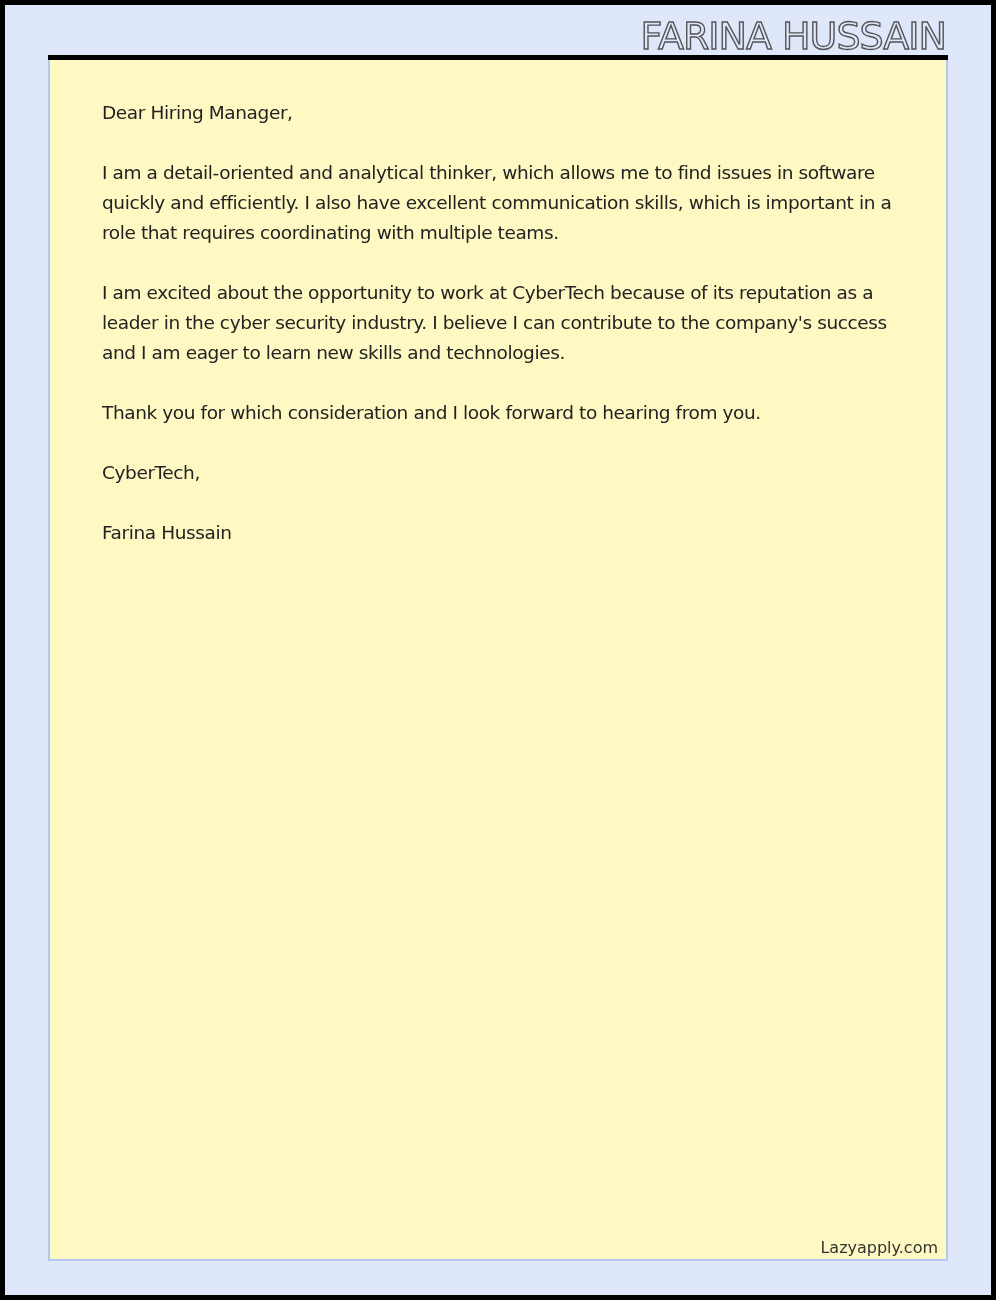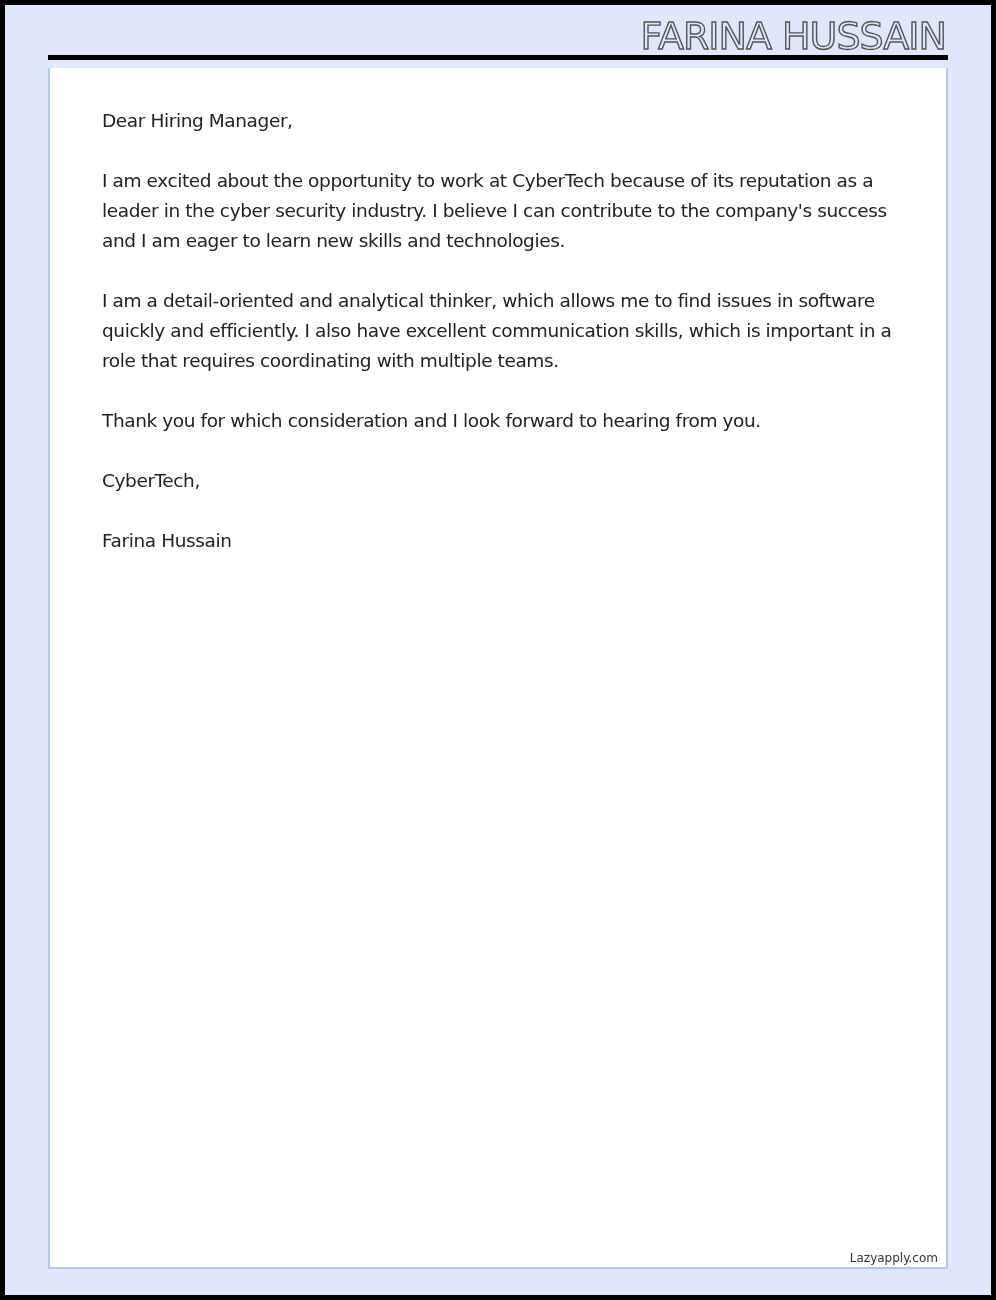--- a/index.html
+++ b/index.html
@@ -18,47 +18,47 @@
       font-size: 38px; letter-spacing: -1px;
       color: #dfe7fa;
       -webkit-text-stroke: 1.4px #555;
       line-height: 44px;
     }
     .rule {
       position: absolute; left: 48px; top: 55px; width: 900px; height: 5px;
       background: #000;
     }
     .page {
-      position: absolute; left: 48px; top: 68px; width: 896px; height: 1199px;
-      background: #ffffff;
+      position: absolute; left: 48px; top: 60px; width: 896px; height: 1199px;
+      background: #fef9c3;
       border-left: 2px solid #b4c9f0; border-right: 2px solid #b4c9f0; border-bottom: 2px solid #b4c9f0;
     }
     .letter {
       position: absolute; left: 52px; top: 38px; width: 790px;
       font-size: 18.5px; line-height: 30px; color: #222;
       letter-spacing: -0.4px;
     }
     .letter p { margin: 0 0 30px 0; }
     .letter .sig { margin-bottom: 10px; }
     .date { color: #1e88e5; }
     .footer {
       position: absolute; right: 8px; bottom: 2px;
-      font-size: 12px; color: #333;
+      font-size: 16px; color: #333;
     }
   </style>
 </head>
 <body>
 
 <div class="frame"></div>
 <div class="name-heading">FARINA HUSSAIN</div>
 <div class="rule"></div>
 
 <div class="page">
   <div class="letter">
     <p>Dear Hiring Manager,</p>
+    <p>I am a detail-oriented and analytical thinker, which allows me to find issues in software quickly and efficiently. I also have excellent communication skills, which is important in a role that requires coordinating with multiple teams.</p>
     <p>I am excited about the opportunity to work at CyberTech because of its reputation as a leader in the cyber security industry. I believe I can contribute to the company's success and I am eager to learn new skills and technologies.</p>
-    <p>I am a detail-oriented and analytical thinker, which allows me to find issues in software quickly and efficiently. I also have excellent communication skills, which is important in a role that requires coordinating with multiple teams.</p>
     <p>Thank you for which consideration and I look forward to hearing from you.</p>
     <p>CyberTech,</p>
     <p class="sig">Farina Hussain</p>
   </div>
   <div class="footer">Lazyapply.com</div>
 </div>
 
 </body></html>

